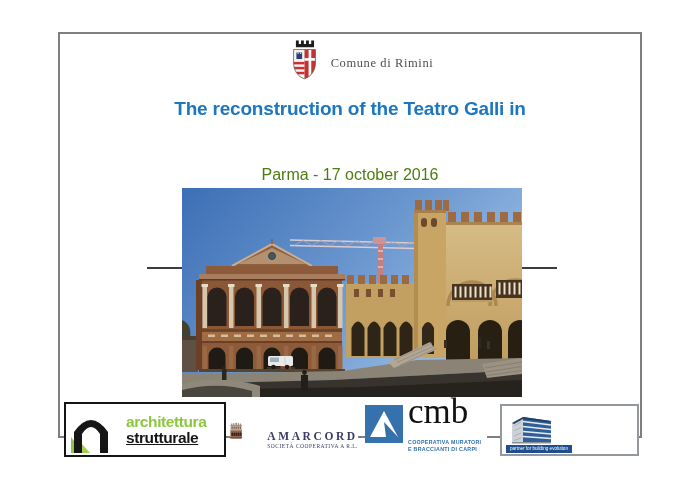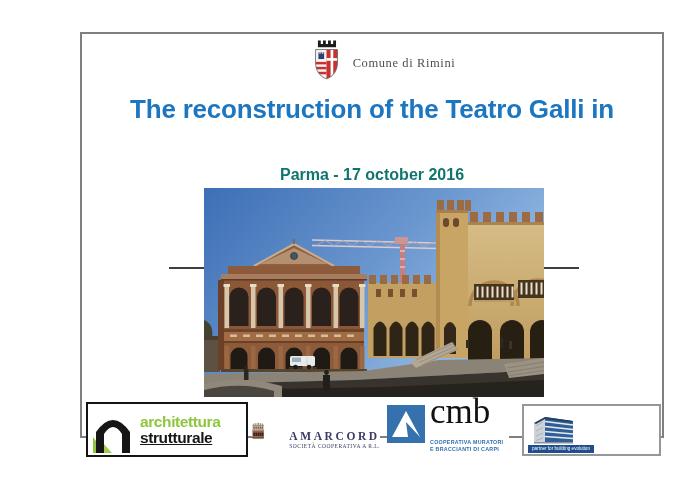--- a/index.html
+++ b/index.html
@@ -1,35 +1,35 @@
 <!DOCTYPE html>
 <html><head>
 <meta charset="utf-8">
 <style>
   html,body{margin:0;padding:0;background:#ffffff;}
   .canvas{position:relative;width:700px;height:494px;background:#ffffff;overflow:hidden;
           font-family:"Liberation Sans",sans-serif;}
   .slide{position:absolute;left:58px;top:32px;width:584px;height:406px;background:#ffffff;
-         border:2px solid #7f7f7f;box-sizing:border-box;margin-left:22px;}
+         border:2px solid #7f7f7f;box-sizing:border-box;}
   
   .hdr{position:absolute;top:6px;left:0;right:0;display:flex;justify-content:center;
        align-items:center;gap:13px;transform:translateX(12px);}
   .org-name{font-family:"Liberation Serif",serif;font-size:12.5px;color:#4f4f4f;
             letter-spacing:.6px;margin-top:6px;}
   
   .title{position:absolute;top:58px;left:0;right:0;text-align:center;color:#1C76C0;
-         font-size:26px;line-height:34px;font-weight:bold;letter-spacing:-.2px;}
-  .subtitle{position:absolute;top:132px;left:0;right:0;text-align:center;color:#0f766e;
-            font-size:16px;font-weight:bold;}
+         font-size:19px;line-height:34px;font-weight:bold;letter-spacing:-.2px;}
+  .subtitle{position:absolute;top:132px;left:0;right:0;text-align:center;color:#4d7c0f;
+            font-size:16px;font-weight:normal;}
   .divider{position:absolute;top:233px;left:87px;width:410px;height:2px;background:#3d3d3d;z-index:1;}
   .photo{position:absolute;top:154px;left:122px;width:340px;height:209px;z-index:2;overflow:hidden;}
   
   .logo-box{position:absolute;box-sizing:border-box;background:#fff;}
   .arch-box{left:4px;top:368px;width:162px;height:55px;border:2px solid #141414;
-            display:flex;align-items:center;padding:2px 0 2px 3px;}
+            display:flex;align-items:center;padding:2px 0 2px 3px;gap:8px;}
   .arch-text{margin-left:5px;font-weight:bold;font-size:15.5px;line-height:15.5px;letter-spacing:-.4px;}
   .arch-l1{color:#8DC63F;}
   .arch-l2{color:#161616;text-decoration:underline;}
   .amarcord{left:170px;top:372px;width:128px;height:48px;display:flex;align-items:flex-end;padding-bottom:3px;gap:20px;}
   .ama-text{margin-left:5px;padding-bottom:2px;}
   .ama-name{font-family:"Liberation Serif",serif;font-size:11.5px;font-weight:bold;
             letter-spacing:2.6px;color:#3B3B66;}
   .ama-sub{font-family:"Liberation Serif",serif;font-size:5.5px;letter-spacing:.5px;
            color:#3B3B66;margin-top:1px;white-space:nowrap;}
   .cmb{left:305px;top:366px;width:122px;height:58px;}

